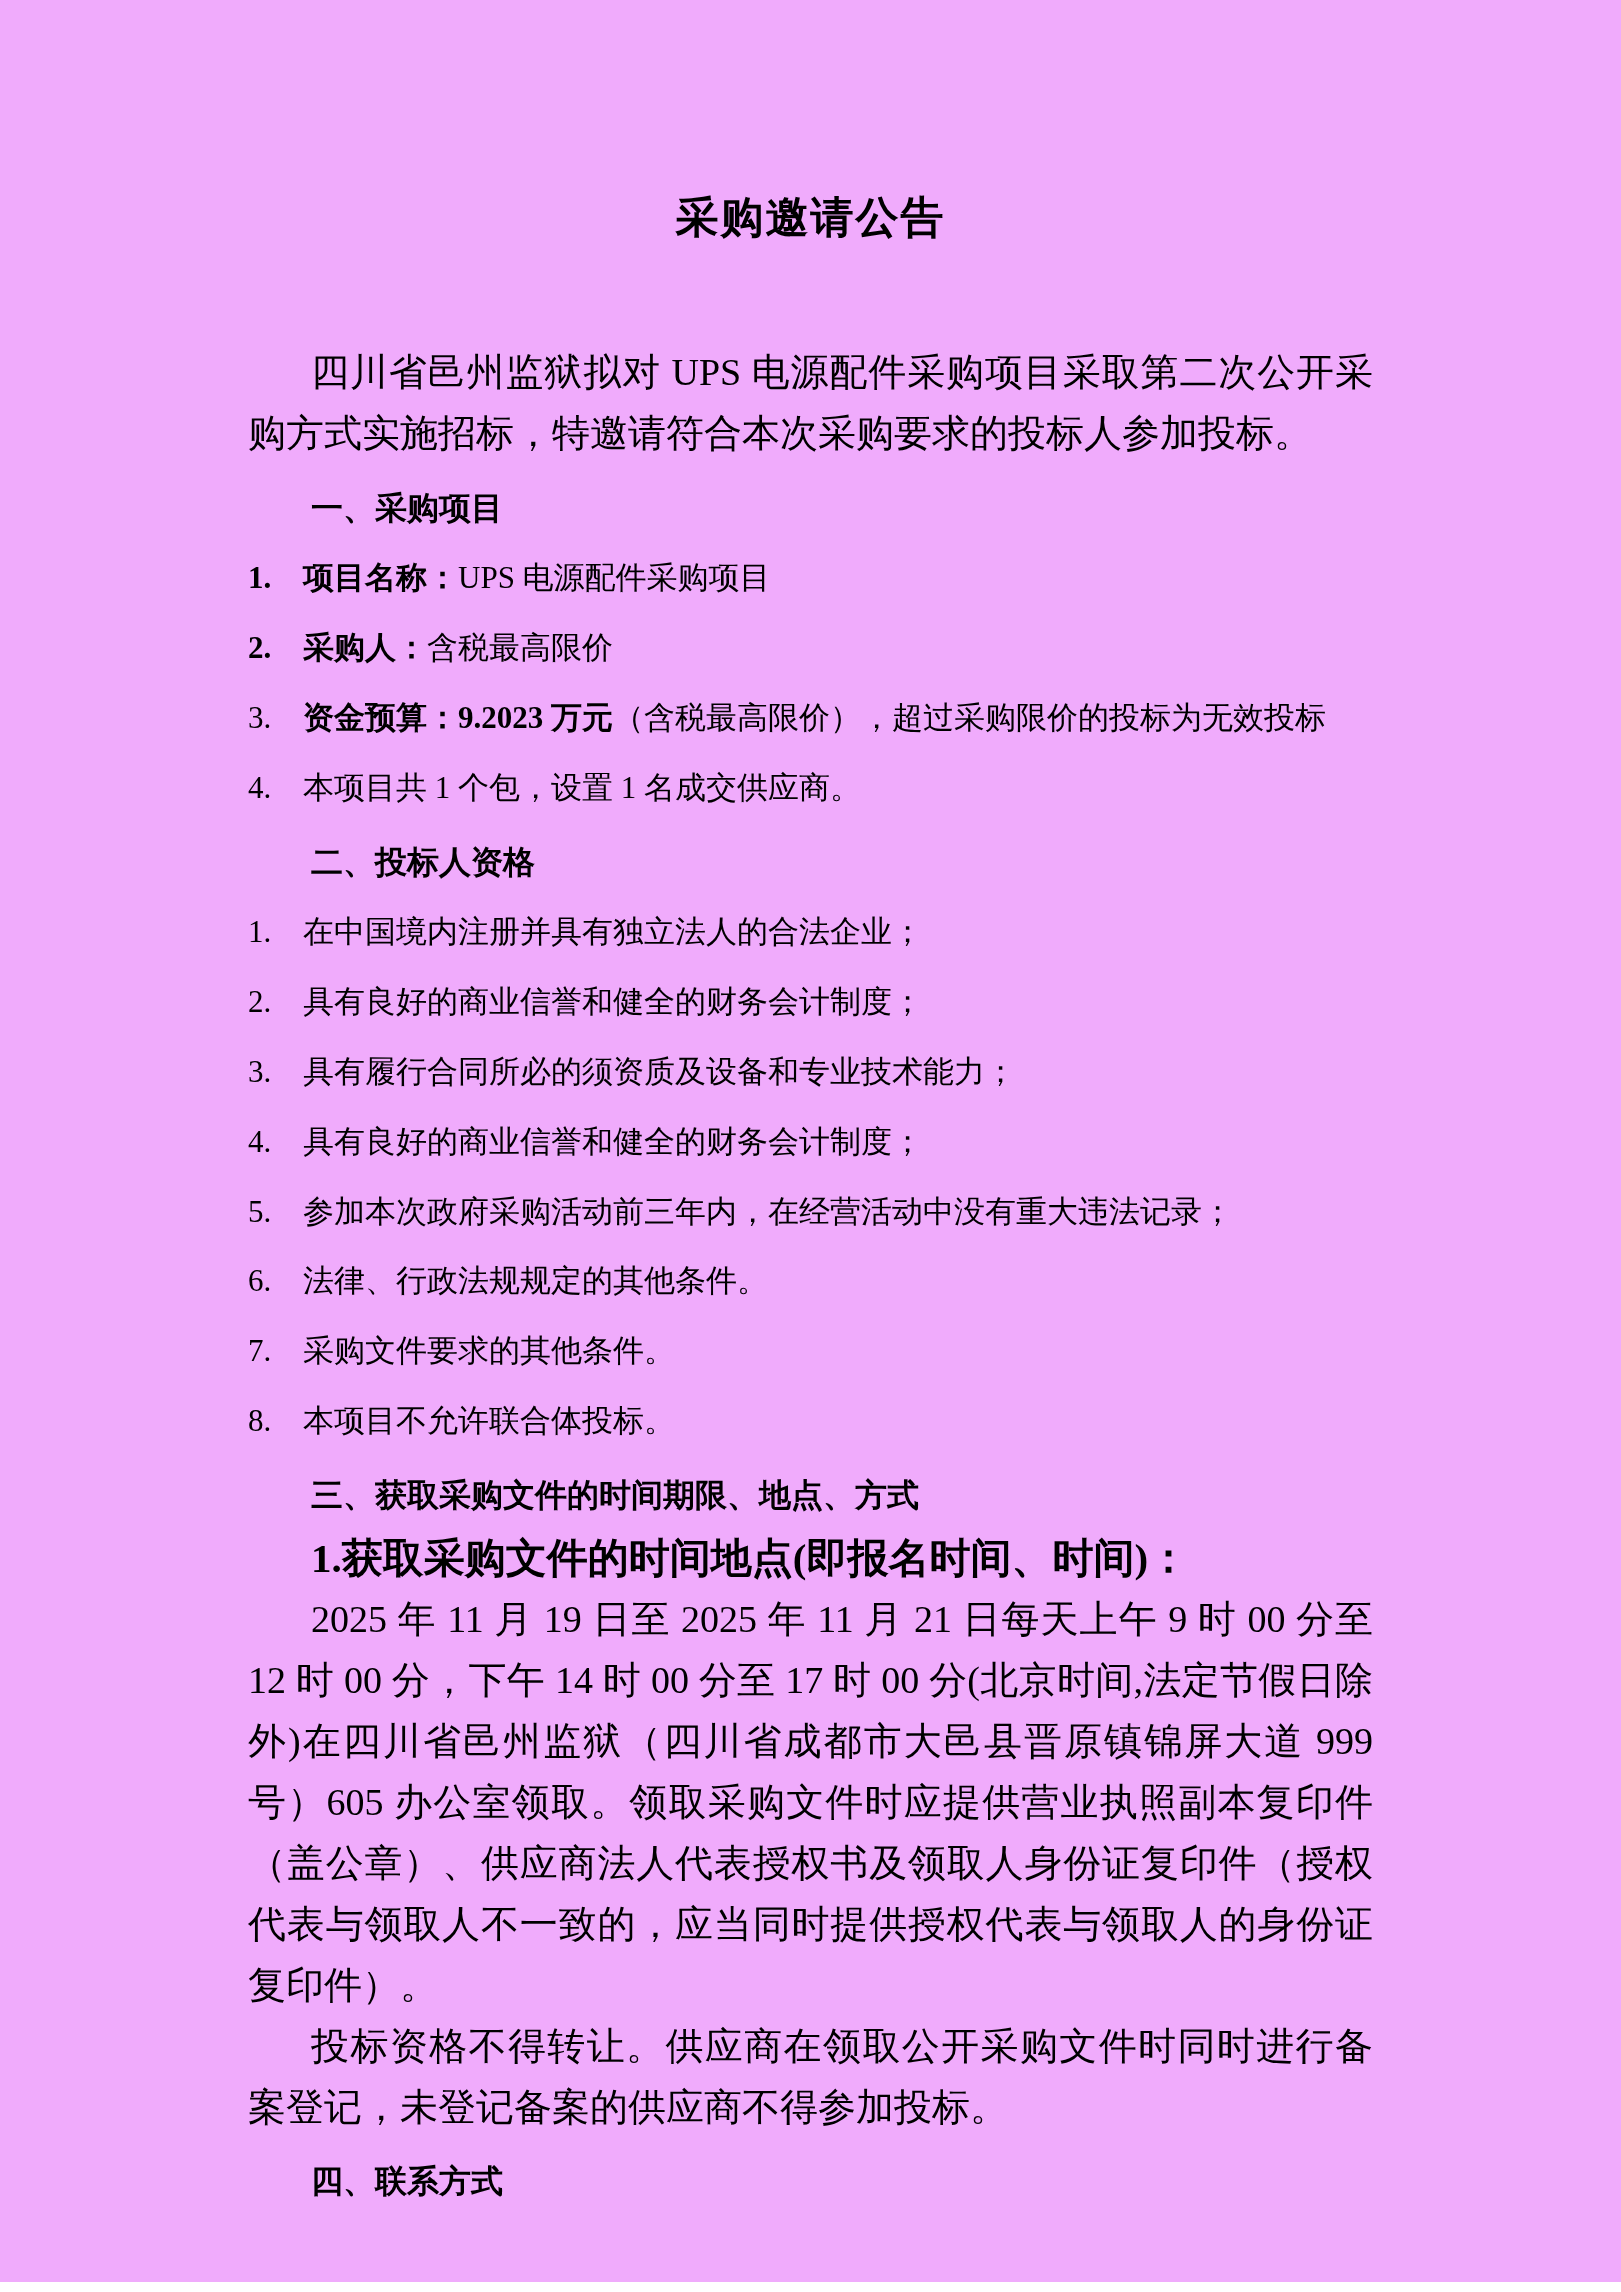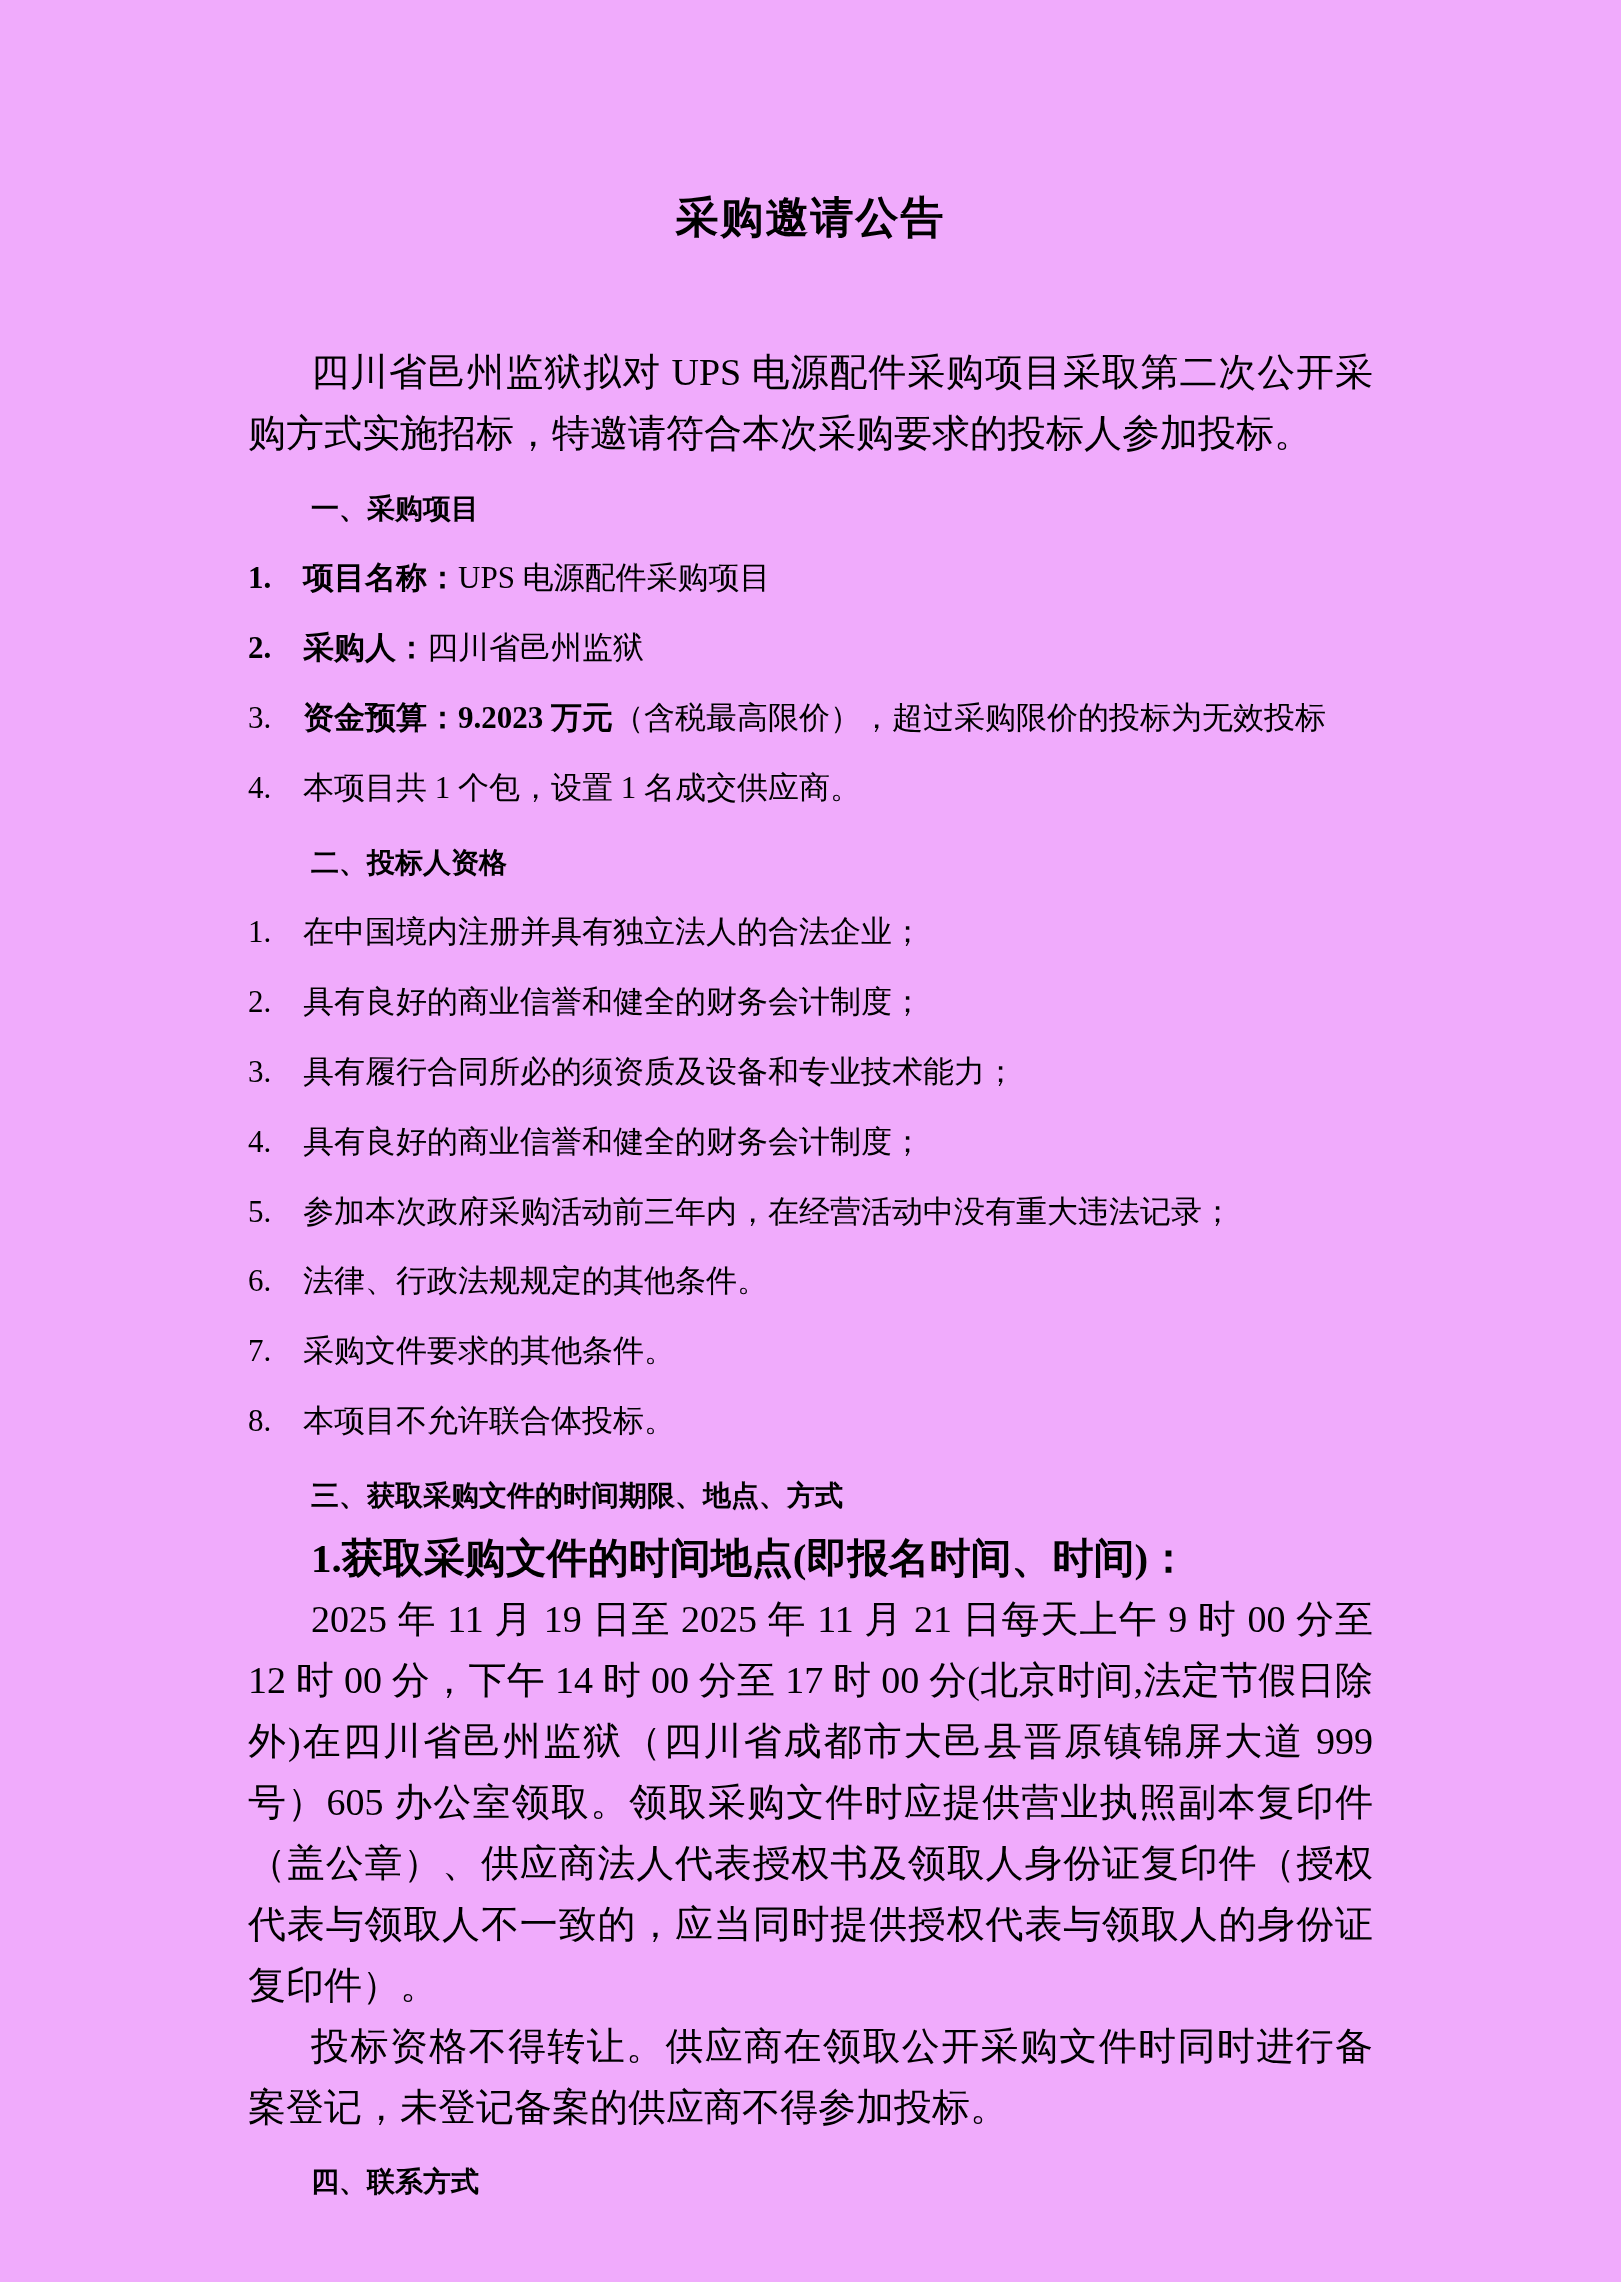--- a/index.html
+++ b/index.html
@@ -29,21 +29,21 @@
   .para {
     margin: 0;
     font-size: 38px;
     line-height: 61px;
     text-align: justify;
   }
   .indent { text-indent: 63px; }
   .intro { margin-top: 98px; }
   .h {
     margin: 13.7px 0 0 0;
-    font-size: 28px;
+    font-size: 32px;
     line-height: 61px;
     font-weight: bold;
     text-indent: 63px;
   }
   .sub-h {
     margin: 2px 0 0 0;
     font-size: 41px;
     line-height: 61px;
     font-weight: bold;
     text-indent: 63px;
@@ -75,21 +75,21 @@
   <p class="para indent intro">四川省邑州监狱拟对 UPS 电源配件采购项目采取第二次公开采购方式实施招标，特邀请符合本次采购要求的投标人参加投标。</p>
 
   <div class="h">一、采购项目</div>
 
   <div class="li">
     <span class="num b">1.</span>
     <span class="txt"><span class="b">项目名称：</span><span>UPS 电源配件采购项目</span></span>
   </div>
   <div class="li">
     <span class="num b">2.</span>
-    <span class="txt"><span class="b">采购人：</span><span>四川省邑州监狱</span></span>
+    <span class="txt"><span class="b">采购人：</span><span>含税最高限价</span></span>
   </div>
   <div class="li">
     <span class="num">3.</span>
     <span class="txt"><span class="b">资金预算：9.2023 万元</span><span>（含税最高限价），超过采购限价的投标为无效投标</span></span>
   </div>
   <div class="li">
     <span class="num">4.</span>
     <span class="txt"><span class="b"></span><span>本项目共 1 个包，设置 1 名成交供应商。</span></span>
   </div>
 

